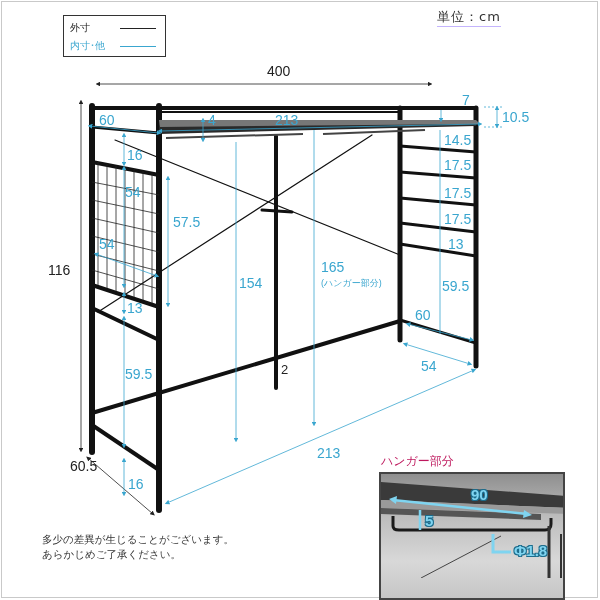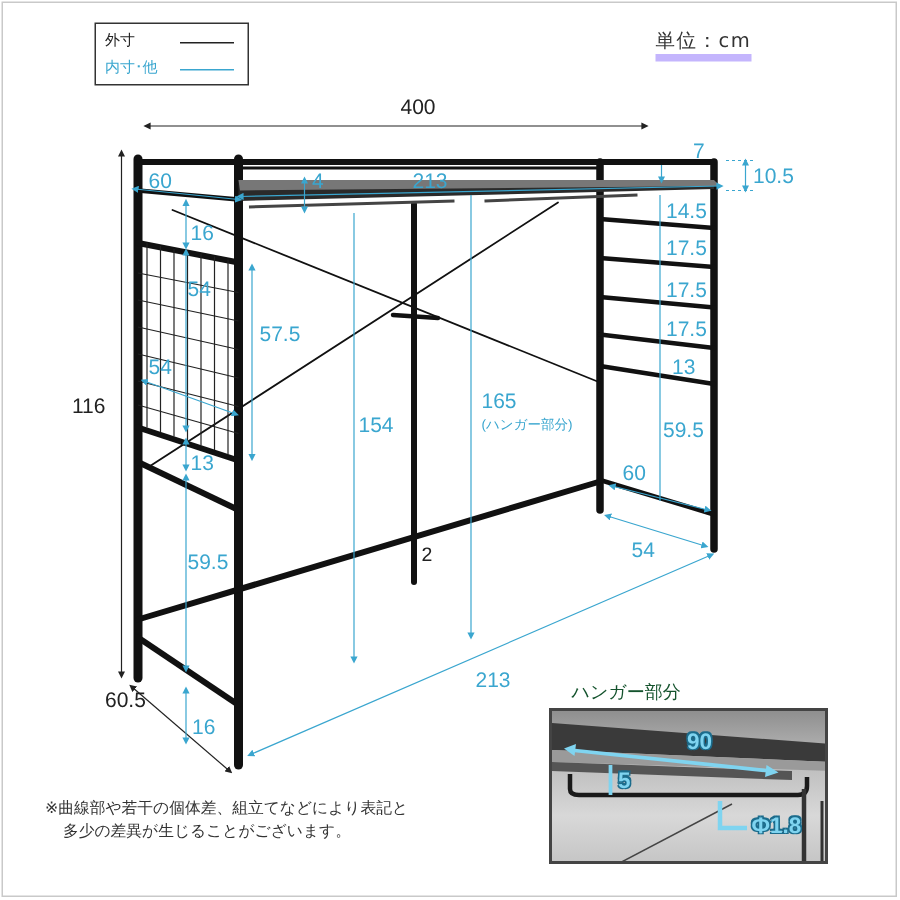--- a/index.html
+++ b/index.html
@@ -9,32 +9,32 @@
            border: 1px solid #c9c9c9; box-sizing: border-box; }
   svg { position: absolute; left: 0; top: 0; }
   .legend { position: absolute; left: 63px; top: 15px; width: 103px; height: 42px;
             border: 1.5px solid #333; box-sizing: border-box; background: #fff; }
   .legend-row { position: absolute; left: 6px; font-size: 10px; line-height: 12px; }
   .legend-row.outer { top: 6px; color: #222; }
   .legend-row.inner { top: 24px; color: #3aa6cf; }
   .legend-line { position: absolute; left: 56px; width: 36px; height: 1px; }
   .legend-line.outer { top: 12px; background: #222; }
   .legend-line.inner { top: 30px; background: #3aa6cf; }
-  .unit { position: absolute; left: 437px; top: 18px; font-size: 13px; color: #333;
-          border-bottom: 5px solid #c4b5fd; letter-spacing: 1px; }
+  .unit { position: absolute; left: 437px; top: 8px; font-size: 13px; color: #333;
+          border-bottom: 1px solid #c4b5fd; letter-spacing: 1px; }
   .lbl { position: absolute; font-family: "Liberation Sans", sans-serif; white-space: nowrap; }
   .lbl.blk { color: #222; font-size: 14px; }
   .lbl.blu { color: #3aa6cf; font-size: 14px; }
   .lbl.sub { font-size: 9px; color: #3aa6cf; }
   .note { position: absolute; left: 30px; top: 532px; font-size: 10.5px; color: #333;
           line-height: 15px; }
   .note div { white-space: nowrap; }
   .note .indent { padding-left: 12px; }
-  .hanger-title { position: absolute; left: 381px; top: 453px; font-size: 12px; color: #14532d; }
-  .hanger-box { position: absolute; left: 366px; top: 472px; width: 186px; height: 104px;
+  .hanger-title { position: absolute; left: 381px; top: 453px; font-size: 12px; color: #be185d; }
+  .hanger-box { position: absolute; left: 379px; top: 472px; width: 186px; height: 128px;
                 border: 2px solid #444; box-sizing: border-box; overflow: hidden;
                 background: linear-gradient(180deg, #8f8f8f 0%, #bdbdbd 35%, #d8d8d8 70%, #c6c6c6 100%); }
   .hanger-box svg { position: absolute; left: 0; top: 0; }
   .hlbl { position: absolute; font-family: "Liberation Sans", sans-serif; font-weight: bold;
           color: #7fd4f0; font-size: 15px;
           text-shadow: -1px -1px 0 #1c6c8c, 1px -1px 0 #1c6c8c, -1px 1px 0 #1c6c8c, 1px 1px 0 #1c6c8c; }
 </style>
 </head>
 <body>
 
@@ -200,15 +200,15 @@
     <polygon points="151,41 143,36 142,44" fill="#7fd4f0"></polygon>
     <line x1="39" y1="36" x2="39" y2="56" stroke="#7fd4f0" stroke-width="2.5"></line>
     <polyline points="112,60 112,78 130,78" stroke="#7fd4f0" stroke-width="3" fill="none"></polyline>
   </svg>
   <span class="hlbl" style="left:90px; top:12px;">90</span>
   <span class="hlbl" style="left:44px; top:38px;">5</span>
   <span class="hlbl" style="left:133px; top:68px;">Φ1.8</span>
 </div>
 
 <div class="note">
-  <div>※曲線部や若干の個体差、組立てなどにより表記と</div>
   <div class="indent">多少の差異が生じることがございます。</div>
+  <div class="indent">あらかじめご了承ください。</div>
 </div>
 
 </body></html>

